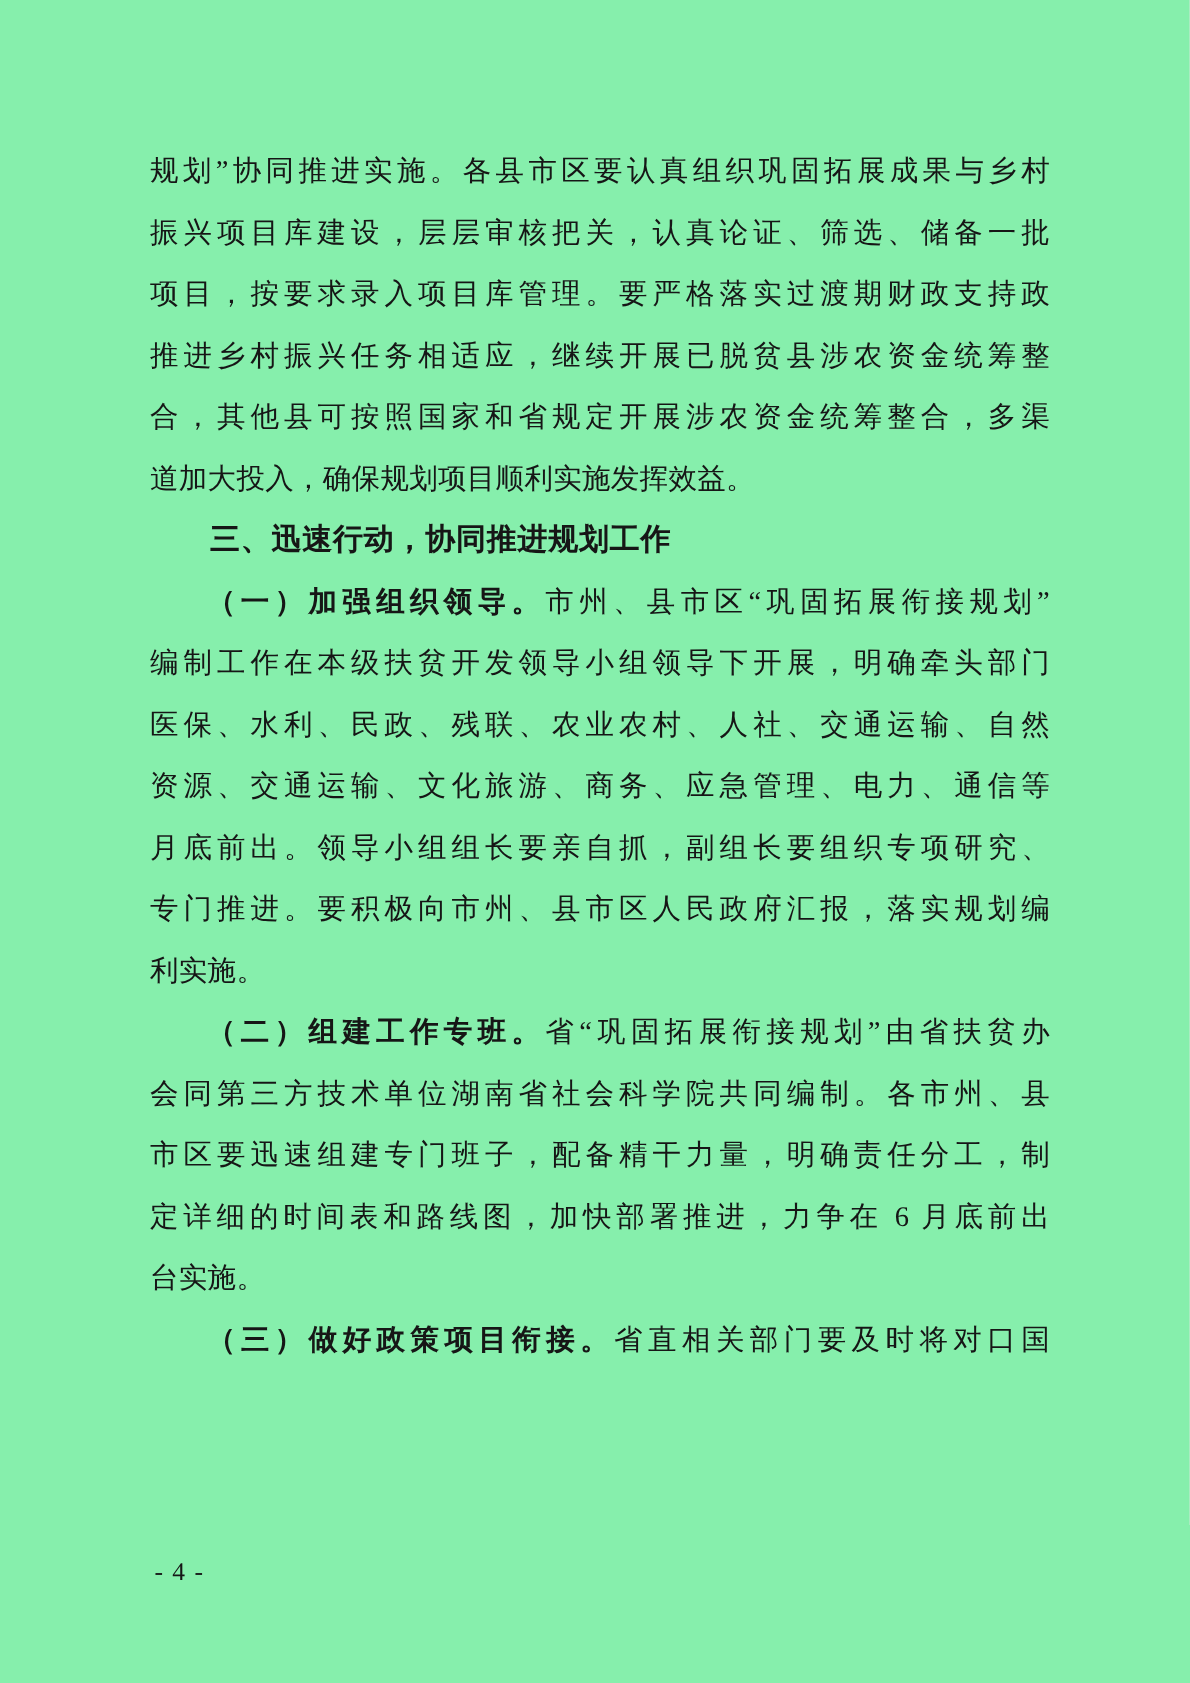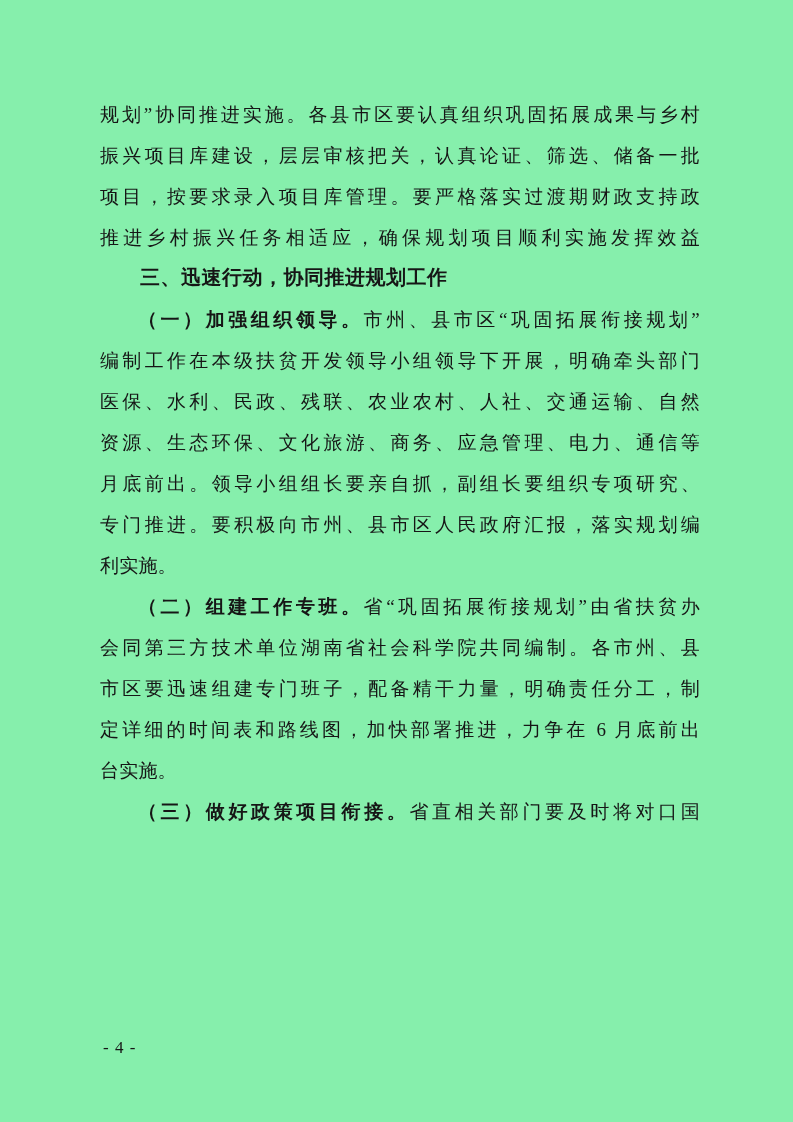--- a/index.html
+++ b/index.html
@@ -35,21 +35,21 @@
   .line.justify {
     white-space: normal;
     text-align: justify;
     text-align-last: justify;
     text-justify: inter-character;
   }
   .line.indent {
     text-indent: 2em;
   }
   .line.heading {
-    font-family: Liberation Mono, monospace;
+    font-family: Liberation Sans, sans-serif;
     font-weight: 700;
     font-size: 20px;
     letter-spacing: 0.5px;
   }
   .lead-bold {
     font-weight: 700;
     font-family: Liberation Serif, serif;
   }
   .footer-pagenum {
     position: absolute;
@@ -64,26 +64,28 @@
   }
 </style>
 </head>
 <body>
 
 <div class="page">
   <div class="doc-body">
       <div class="line justify"><span>规划”协同推进实施。各县市区要认真组织巩固拓展成果与乡村</span></div>
       <div class="line justify"><span>振兴项目库建设，层层审核把关，认真论证、筛选、储备一批</span></div>
       <div class="line justify"><span>项目，按要求录入项目库管理。要严格落实过渡期财政支持政</span></div>
-      <div class="line justify"><span>推进乡村振兴任务相适应，确保规划项目顺利实施发挥效益</span></div>
+      <div class="line justify"><span>推进乡村振兴任务相适应，继续开展已脱贫县涉农资金统筹整</span></div>
+      <div class="line justify"><span>合，其他县可按照国家和省规定开展涉农资金统筹整合，多渠</span></div>
+      <div class="line"><span>道加大投入，确保规划项目顺利实施发挥效益。</span></div>
       <div class="line heading indent"><span>三、迅速行动，协同推进规划工作</span></div>
       <div class="line indent justify"><span class="lead-bold">（一）加强组织领导。</span><span>市州、县市区“巩固拓展衔接规划”</span></div>
       <div class="line justify"><span>编制工作在本级扶贫开发领导小组领导下开展，明确牵头部门</span></div>
       <div class="line justify"><span>医保、水利、民政、残联、农业农村、人社、交通运输、自然</span></div>
-      <div class="line justify"><span>资源、生态环保、文化旅游、商务、应急管理、电力、通信等</span></div>
+      <div class="line justify"><span>资源、交通运输、文化旅游、商务、应急管理、电力、通信等</span></div>
       <div class="line justify"><span>月底前出。领导小组组长要亲自抓，副组长要组织专项研究、</span></div>
       <div class="line justify"><span>专门推进。要积极向市州、县市区人民政府汇报，落实规划编</span></div>
       <div class="line"><span>利实施。</span></div>
       <div class="line indent justify"><span class="lead-bold">（二）组建工作专班。</span><span>省“巩固拓展衔接规划”由省扶贫办</span></div>
       <div class="line justify"><span>会同第三方技术单位湖南省社会科学院共同编制。各市州、县</span></div>
       <div class="line justify"><span>市区要迅速组建专门班子，配备精干力量，明确责任分工，制</span></div>
       <div class="line justify"><span>定详细的时间表和路线图，加快部署推进，力争在 6 月底前出</span></div>
       <div class="line"><span>台实施。</span></div>
       <div class="line indent justify"><span class="lead-bold">（三）做好政策项目衔接。</span><span>省直相关部门要及时将对口国</span></div>
     </div>

